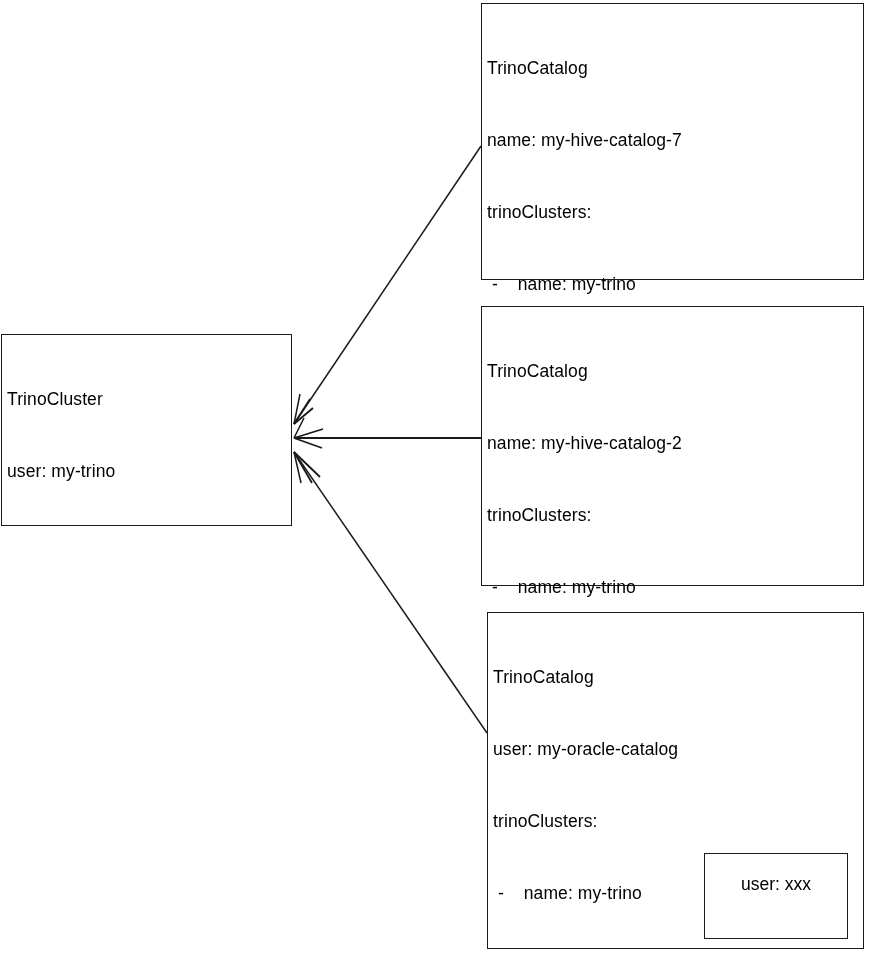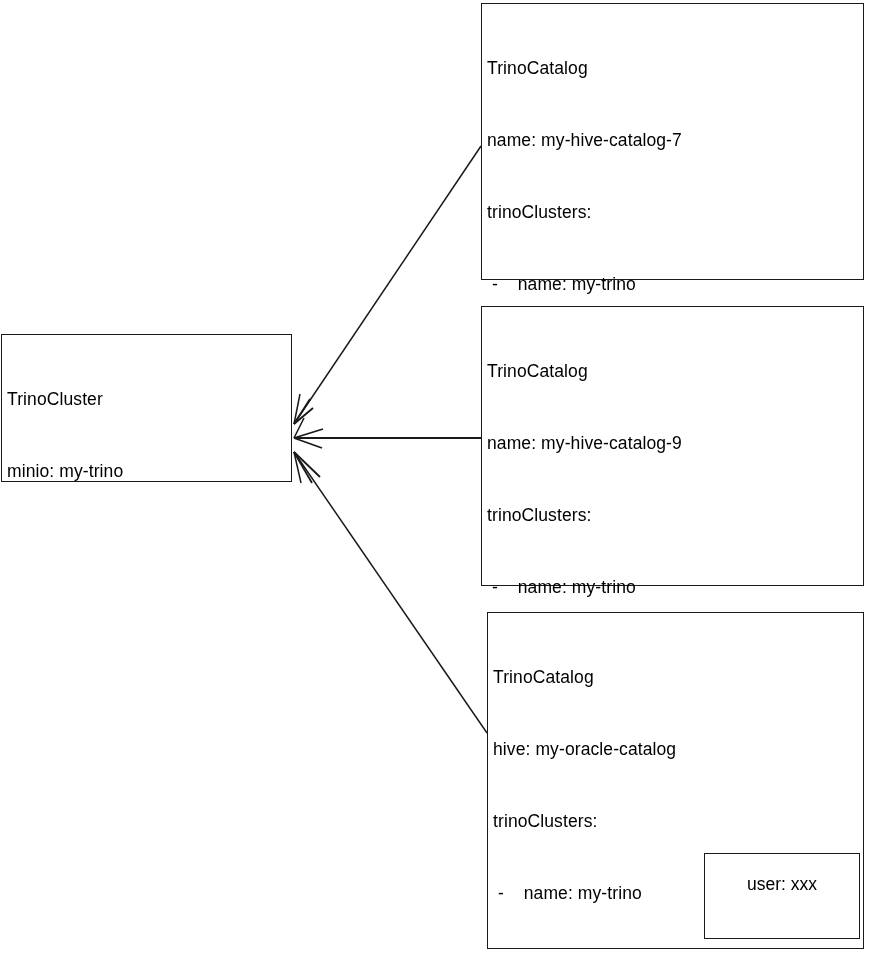--- a/index.html
+++ b/index.html
@@ -33,21 +33,21 @@
     letter-spacing: 0.1px;
   }
   .yaml-line {
     white-space: pre;
     display: block;
   }
   #trino-cluster {
     left: 1px;
     top: 334px;
     width: 291px;
-    height: 148px;
+    height: 192px;
   }
   #catalog-hive-1 {
     left: 481px;
     top: 3px;
     width: 383px;
     height: 277px;
   }
   #catalog-hive-2 {
     left: 481px;
     top: 306px;
@@ -56,21 +56,21 @@
   }
   #catalog-oracle {
     left: 487px;
     top: 612px;
     width: 377px;
     height: 337px;
   }
   #secret-box {
     left: 216px;
     top: 240px;
-    width: 156px;
+    width: 144px;
     height: 86px;
   }
   .secret-text {
     position: absolute;
     left: 0;
     right: 0;
     top: 16px;
     text-align: center;
     font-size: 17.5px;
     line-height: 28px;
@@ -116,55 +116,55 @@
     <g>
       <line x1="760" y1="818" x2="788" y2="853" stroke="#1a1a1a" stroke-width="1.5"></line>
       <line x1="788" y1="853" x2="770" y2="838" stroke="#1a1a1a" stroke-width="1.5"></line>
       <line x1="788" y1="853" x2="782" y2="827" stroke="#1a1a1a" stroke-width="1.5"></line>
     </g>
   </svg>
 
   <div class="node" id="trino-cluster">
     <div class="node-text">
       <span class="yaml-line">TrinoCluster</span>
-      <span class="yaml-line">minio: my-trino</span>
+      <span class="yaml-line">user: my-trino</span>
     </div>
   </div>
 
   <div class="node" id="catalog-hive-1">
     <div class="node-text">
       <span class="yaml-line">TrinoCatalog</span>
       <span class="yaml-line">name: my-hive-catalog-7</span>
       <span class="yaml-line">trinoClusters:</span>
       <span class="yaml-line"> -    name: my-trino</span>
       <span class="yaml-line">hive:</span>
       <span class="yaml-line">   s3: # S3ConnnectionSpec</span>
       <span class="yaml-line">      inline:</span>
       <span class="yaml-line">         host: minio</span>
       <span class="yaml-line">   metastore: # whatever</span>
     </div>
   </div>
 
   <div class="node" id="catalog-hive-2">
     <div class="node-text">
       <span class="yaml-line">TrinoCatalog</span>
-      <span class="yaml-line">name: my-hive-catalog-9</span>
+      <span class="yaml-line">name: my-hive-catalog-2</span>
       <span class="yaml-line">trinoClusters:</span>
       <span class="yaml-line"> -    name: my-trino</span>
       <span class="yaml-line">hive:</span>
       <span class="yaml-line">   hdfs:</span>
       <span class="yaml-line">      # TBD</span>
       <span class="yaml-line">   metastore: # whatever</span>
     </div>
   </div>
 
   <div class="node" id="catalog-oracle">
     <div class="node-text">
       <span class="yaml-line">TrinoCatalog</span>
-      <span class="yaml-line">hive: my-oracle-catalog</span>
+      <span class="yaml-line">user: my-oracle-catalog</span>
       <span class="yaml-line">trinoClusters:</span>
       <span class="yaml-line"> -    name: my-trino</span>
       <span class="yaml-line">oracle:</span>
       
       
     </div>
 
     <div class="node" id="secret-box">
       <div class="secret-text">
         <span class="yaml-line">user: xxx</span>

